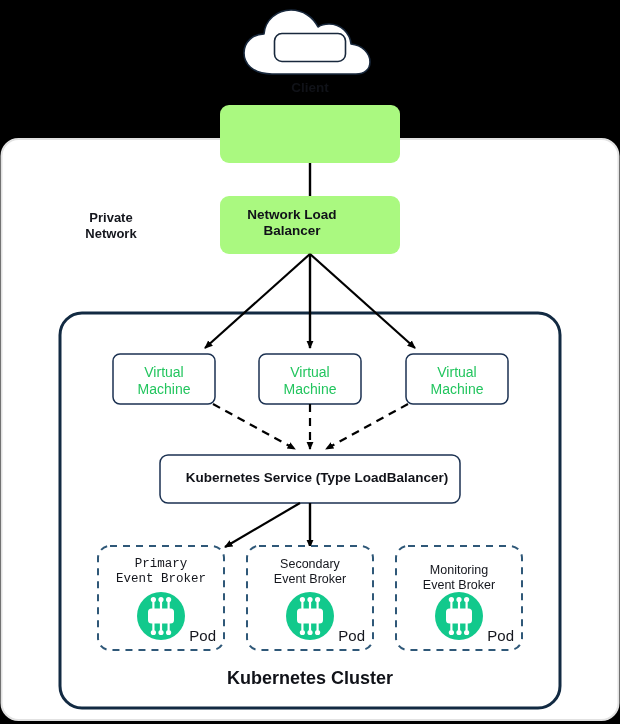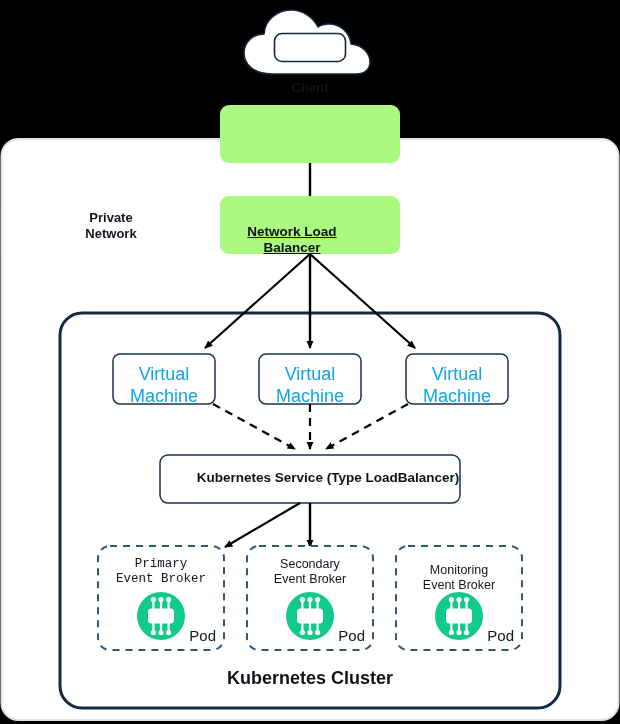--- a/index.html
+++ b/index.html
@@ -32,23 +32,23 @@
     line-height: 1.22;
     white-space: pre-line;
     pointer-events: none;
   }
   .green-box-label {
     font-size: 13.5px;
     font-weight: 600;
     color: #101218;
   }
   .vm-label {
-    font-size: 18px;
+    font-size: 14px;
     font-weight: 500;
-    color: #0ea5e9;
+    color: #22c55e;
   }
   .svc-label {
     font-size: 13.5px;
     font-weight: 600;
     color: #101218;
   }
   .pod-title {
     font-size: 12.5px;
     font-weight: 500;
     color: #14161d;
@@ -188,30 +188,30 @@
       </g>
     </g>
   </svg>
 
   <div class="lbl client-label" style="left:274px; top:40px; width:72px;margin-top:40px;">Client</div>
 
   <div class="lbl network-label" style="left:56px; top:186px; width:110px;margin-top:24px;">Private
 Network</div>
 
 
-  <div class="lbl green-box-label" style="left:220px; top:224px; width:144px;text-decoration:underline;">Network Load Balancer</div>
+  <div class="lbl green-box-label" style="left:220px; top:207px; width:144px;">Network Load Balancer</div>
 
   <div class="lbl vm-label" style="left:113px; top:364px; width:102px;">Virtual
 Machine</div>
   <div class="lbl vm-label" style="left:259px; top:364px; width:102px;">Virtual
 Machine</div>
   <div class="lbl vm-label" style="left:406px; top:364px; width:102px;">Virtual
 Machine</div>
 
-  <div class="lbl svc-label" style="left:168px; top:470px; width:284px;padding-left:18px;">Kubernetes Service (Type LoadBalancer)</div>
+  <div class="lbl svc-label" style="left:157px; top:470px; width:284px;padding-left:18px;">Kubernetes Service (Type LoadBalancer)</div>
 
   <div class="lbl pod-title" style="left:98px; top:557px; width:126px;font-family:Liberation Mono, monospace;">Primary
 Event Broker</div>
   <div class="lbl pod-tag" style="left:168px; top:627px; width:48px; text-align:right;">Pod</div>
 
   <div class="lbl pod-title" style="left:247px; top:557px; width:126px;">Secondary
 Event Broker</div>
   <div class="lbl pod-tag" style="left:317px; top:627px; width:48px; text-align:right;">Pod</div>
 
   <div class="lbl pod-title" style="left:396px; top:555px; width:126px;margin-top:8px;">Monitoring

